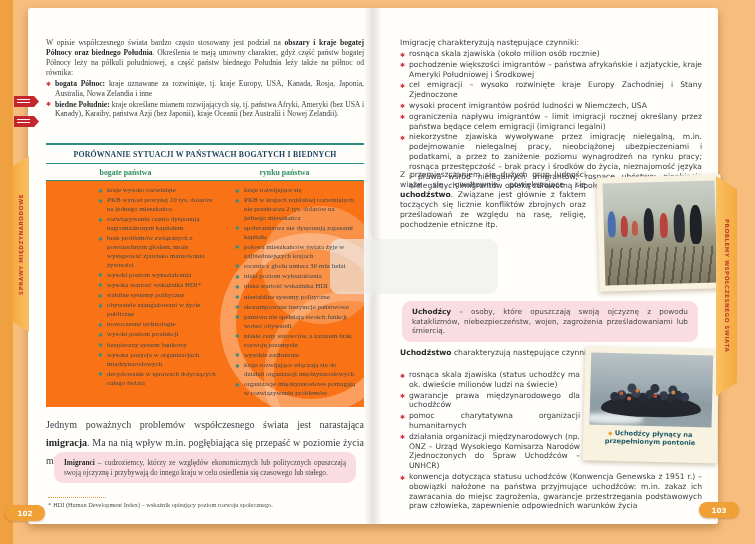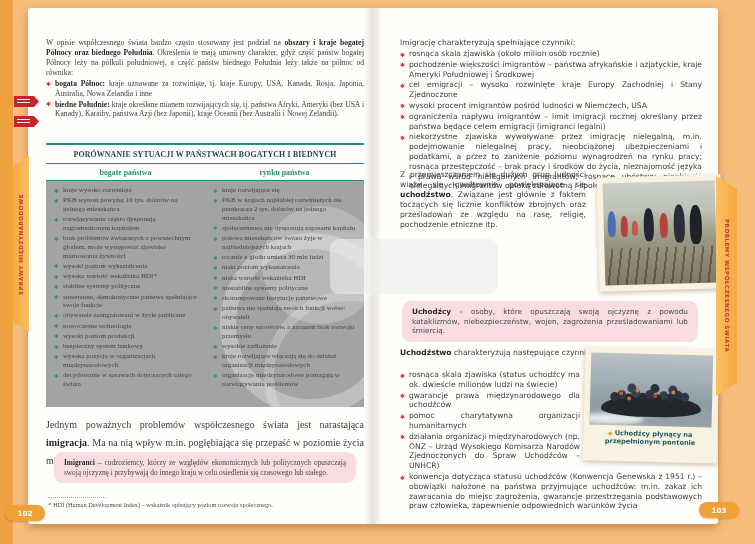--- a/index.html
+++ b/index.html
@@ -19,21 +19,21 @@
   .bullets{list-style:none;margin:0;padding:0;}
   .bullets li{position:relative;padding-left:9px;font-size:7.6px;line-height:9.8px;text-align:justify;margin-bottom:1px;}
   .bullets li::before{content:"✱";position:absolute;left:0;top:.5px;font-size:6px;color:#ce3742;}
   .intro-bullets{position:absolute;left:0;top:41px;width:318px;}
 
   
   .cmp-table{position:absolute;left:0;top:105px;width:318px;}
   .t-title{padding:4.5px 2px 4px;text-align:center;font-weight:bold;font-size:7.8px;letter-spacing:.2px;color:#1c3f5e;border-top:2.5px solid #2c8d7e;border-bottom:1.8px solid #2c8d7e;}
   .t-heads{display:flex;border-bottom:1.4px solid #2c8d7e;}
   .t-heads div{flex:1;text-align:center;padding:4px 0 3.5px;font-weight:bold;font-size:7.8px;color:#2f8f64;}
-  .t-body{display:flex;background:#a3a3a3;min-height:226px;position:relative;overflow:hidden;}
+  .t-body{display:flex;background:#f97316;min-height:226px;position:relative;overflow:hidden;padding-left:44px;}
   .t-body::before{content:"";position:absolute;right:-38px;top:52px;width:150px;height:150px;border-radius:50%;border:16px solid rgba(255,255,255,.30);}
   .t-body::after{content:"";position:absolute;right:-70px;top:110px;width:150px;height:150px;border-radius:50%;border:10px solid rgba(255,255,255,.22);}
   .t-body ul{flex:1;margin:0;padding:5px 6px 6px 8px;position:relative;z-index:1;}
   .t-body li{font-size:7px;line-height:8.8px;margin-bottom:1.4px;text-align:left;color:#3e474c;}
   .t-body li::before{color:#2f8f7e;font-size:5.6px;}
 
   .after-table{position:absolute;left:0;top:378px;width:318px;font-size:10px;line-height:18px;text-align:justify;}
 
   .defbox{position:absolute;background:#fadde3;border-radius:9px;padding:6px 10px;font-size:7.3px;line-height:9.6px;color:#43474b;text-align:justify;box-sizing:border-box;}
   .defbox-imigranci{left:8px;top:414px;width:302px;}
@@ -115,21 +115,20 @@
         <div class="t-body">
           <ul class="bullets">
 
           <li>kraje wysoko rozwinięte</li>
               <li>PKB wynosi powyżej 10 tys. dolarów na jednego mieszkańca</li>
               <li>rozwiązywaniu często dysponują nagromadzonym kapitałem</li>
               <li>brak problemów związanych z powszechnym głodem, może występować zjawisko marnowania żywności</li>
               <li>wysoki poziom wykształcenia</li>
               <li>wysoka wartość wskaźnika HDI*</li>
               <li>stabilne systemy polityczne</li>
-              <li>suwerenne, demokratyczne państwa spełniające swoje funkcje</li>
               <li>obywatele zaangażowani w życie publiczne</li>
               <li>nowoczesne technologie</li>
               <li>wysoki poziom produkcji</li>
               <li>bezpieczny system bankowy</li>
               <li>wysoka pozycja w organizacjach międzynarodowych</li>
               <li>decydowanie w sprawach dotyczących całego świata</li>
             </ul>
           <ul class="bullets">
 
           <li>kraje rozwijające się</li>
@@ -154,21 +153,21 @@
 
       <div class="defbox defbox-imigranci">
         <b>Imigranci</b><span> – cudzoziemcy, którzy ze względów ekonomicznych lub politycznych opuszczają swoją ojczyznę i przybywają do innego kraju w celu osiedlenia się czasowego lub stałego.</span>
       </div>
 
       <div class="fn-rule"></div>
       <p class="footnote"><span class="fn-star">*</span><span>HDI (Human Development Index) – wskaźnik opisujący poziom rozwoju społecznego.</span></p>
     </section>
 
     <section class="page page-right">
-      <p class="lead-line">Imigrację charakteryzują spełniające czynniki:</p>
+      <p class="lead-line">Imigrację charakteryzują następujące czynniki:</p>
 
       <ul class="bullets factors">
 
       <li>rosnąca skala zjawiska (około milion osób rocznie)</li>
           <li>pochodzenie większości imigrantów – państwa afrykańskie i azjatyckie, kraje Ameryki Południowej i Środkowej</li>
           <li>cel emigracji – wysoko rozwinięte kraje Europy Zachodniej i Stany Zjednoczone</li>
           <li>wysoki procent imigrantów pośród ludności w Niemczech, USA</li>
           <li>ograniczenia napływu imigrantów – limit imigracji rocznej określany przez państwa będące celem emigracji (imigranci legalni)</li>
           <li>niekorzystne zjawiska wywoływane przez imigrację nielegalną, m.in. podejmowanie nielegalnej pracy, nieobciążonej ubezpieczeniami i podatkami, a przez to zaniżenie poziomu wynagrodzeń na rynku pracy; rosnąca przestępczość – brak pracy i środków do życia, nieznajomość języka i prawa wśród nielegalnych imigrantów; rosnące ubóstwo; nieobjęcie nielegalnych imigrantów opieką zdrowotną i społeczną</li>
         </ul>

